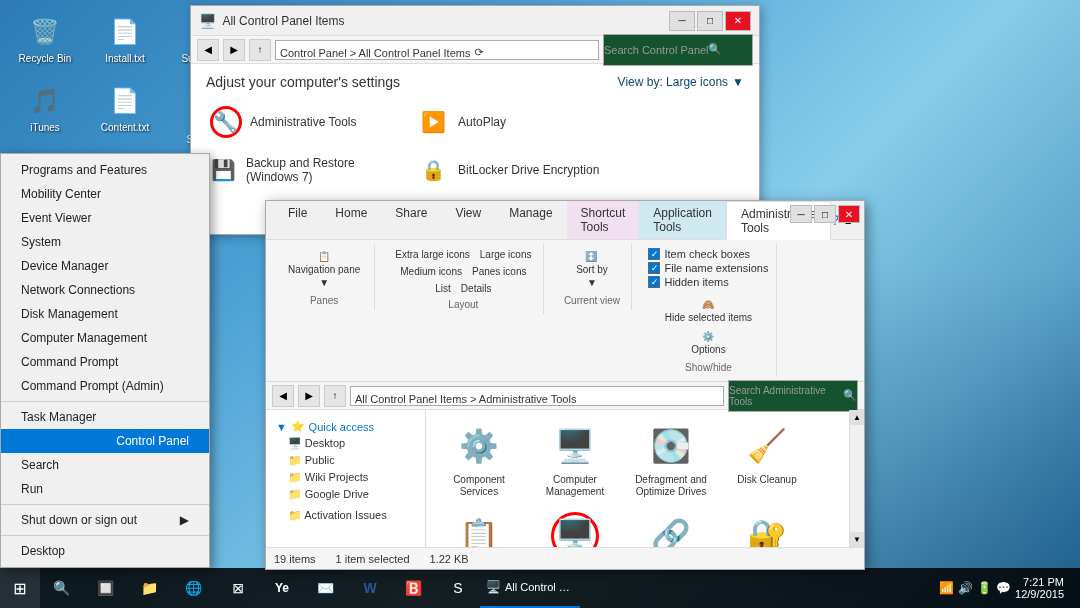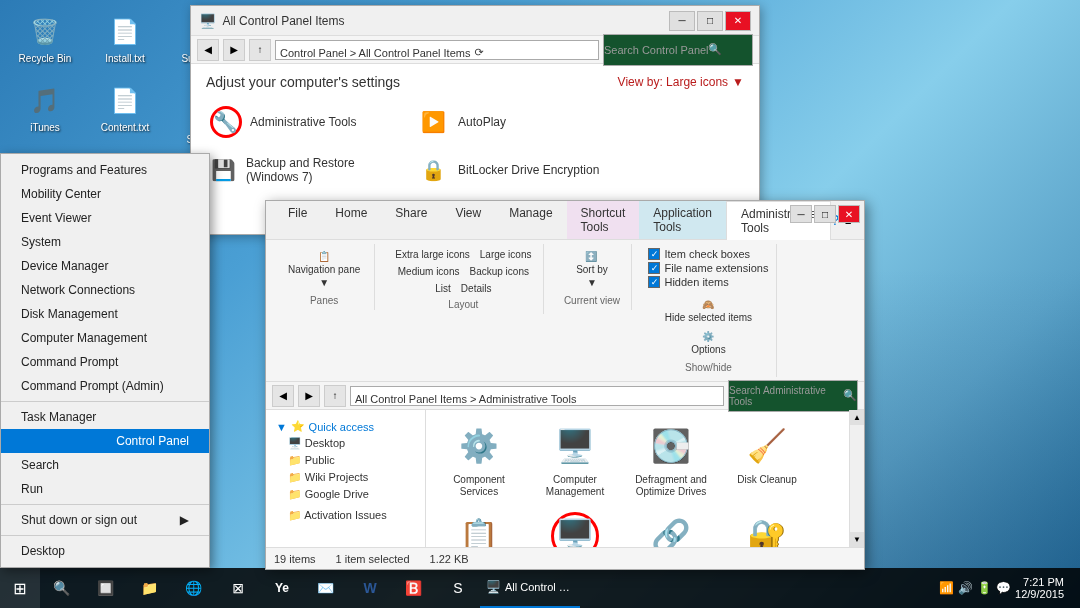--- a/index.html
+++ b/index.html
@@ -278,21 +278,21 @@
     .adjust-text {
       font-size: 14px;
       color: #333;
     }
 
     .view-by {
       display: flex;
       align-items: center;
       gap: 4px;
       font-size: 12px;
-      color: #b91c1c;
+      color: #0c4a6e;
     }
 
     .cp-items-grid {
       display: flex;
       flex-wrap: wrap;
       gap: 8px;
     }
 
     .cp-item {
       display: flex;
@@ -788,21 +788,21 @@
             </div>
             <div class="ribbon-small-btn">
               <span>Large icons</span>
             </div>
           </div>
           <div class="ribbon-row-btns">
             <div class="ribbon-small-btn">
               <span>Medium icons</span>
             </div>
             <div class="ribbon-small-btn">
-              <span>Backup icons</span>
+              <span>Panes icons</span>
             </div>
           </div>
           <div class="ribbon-row-btns">
             <div class="ribbon-small-btn">
               <span>List</span>
             </div>
             <div class="ribbon-small-btn">
               <span>Details</span>
             </div>
           </div>

